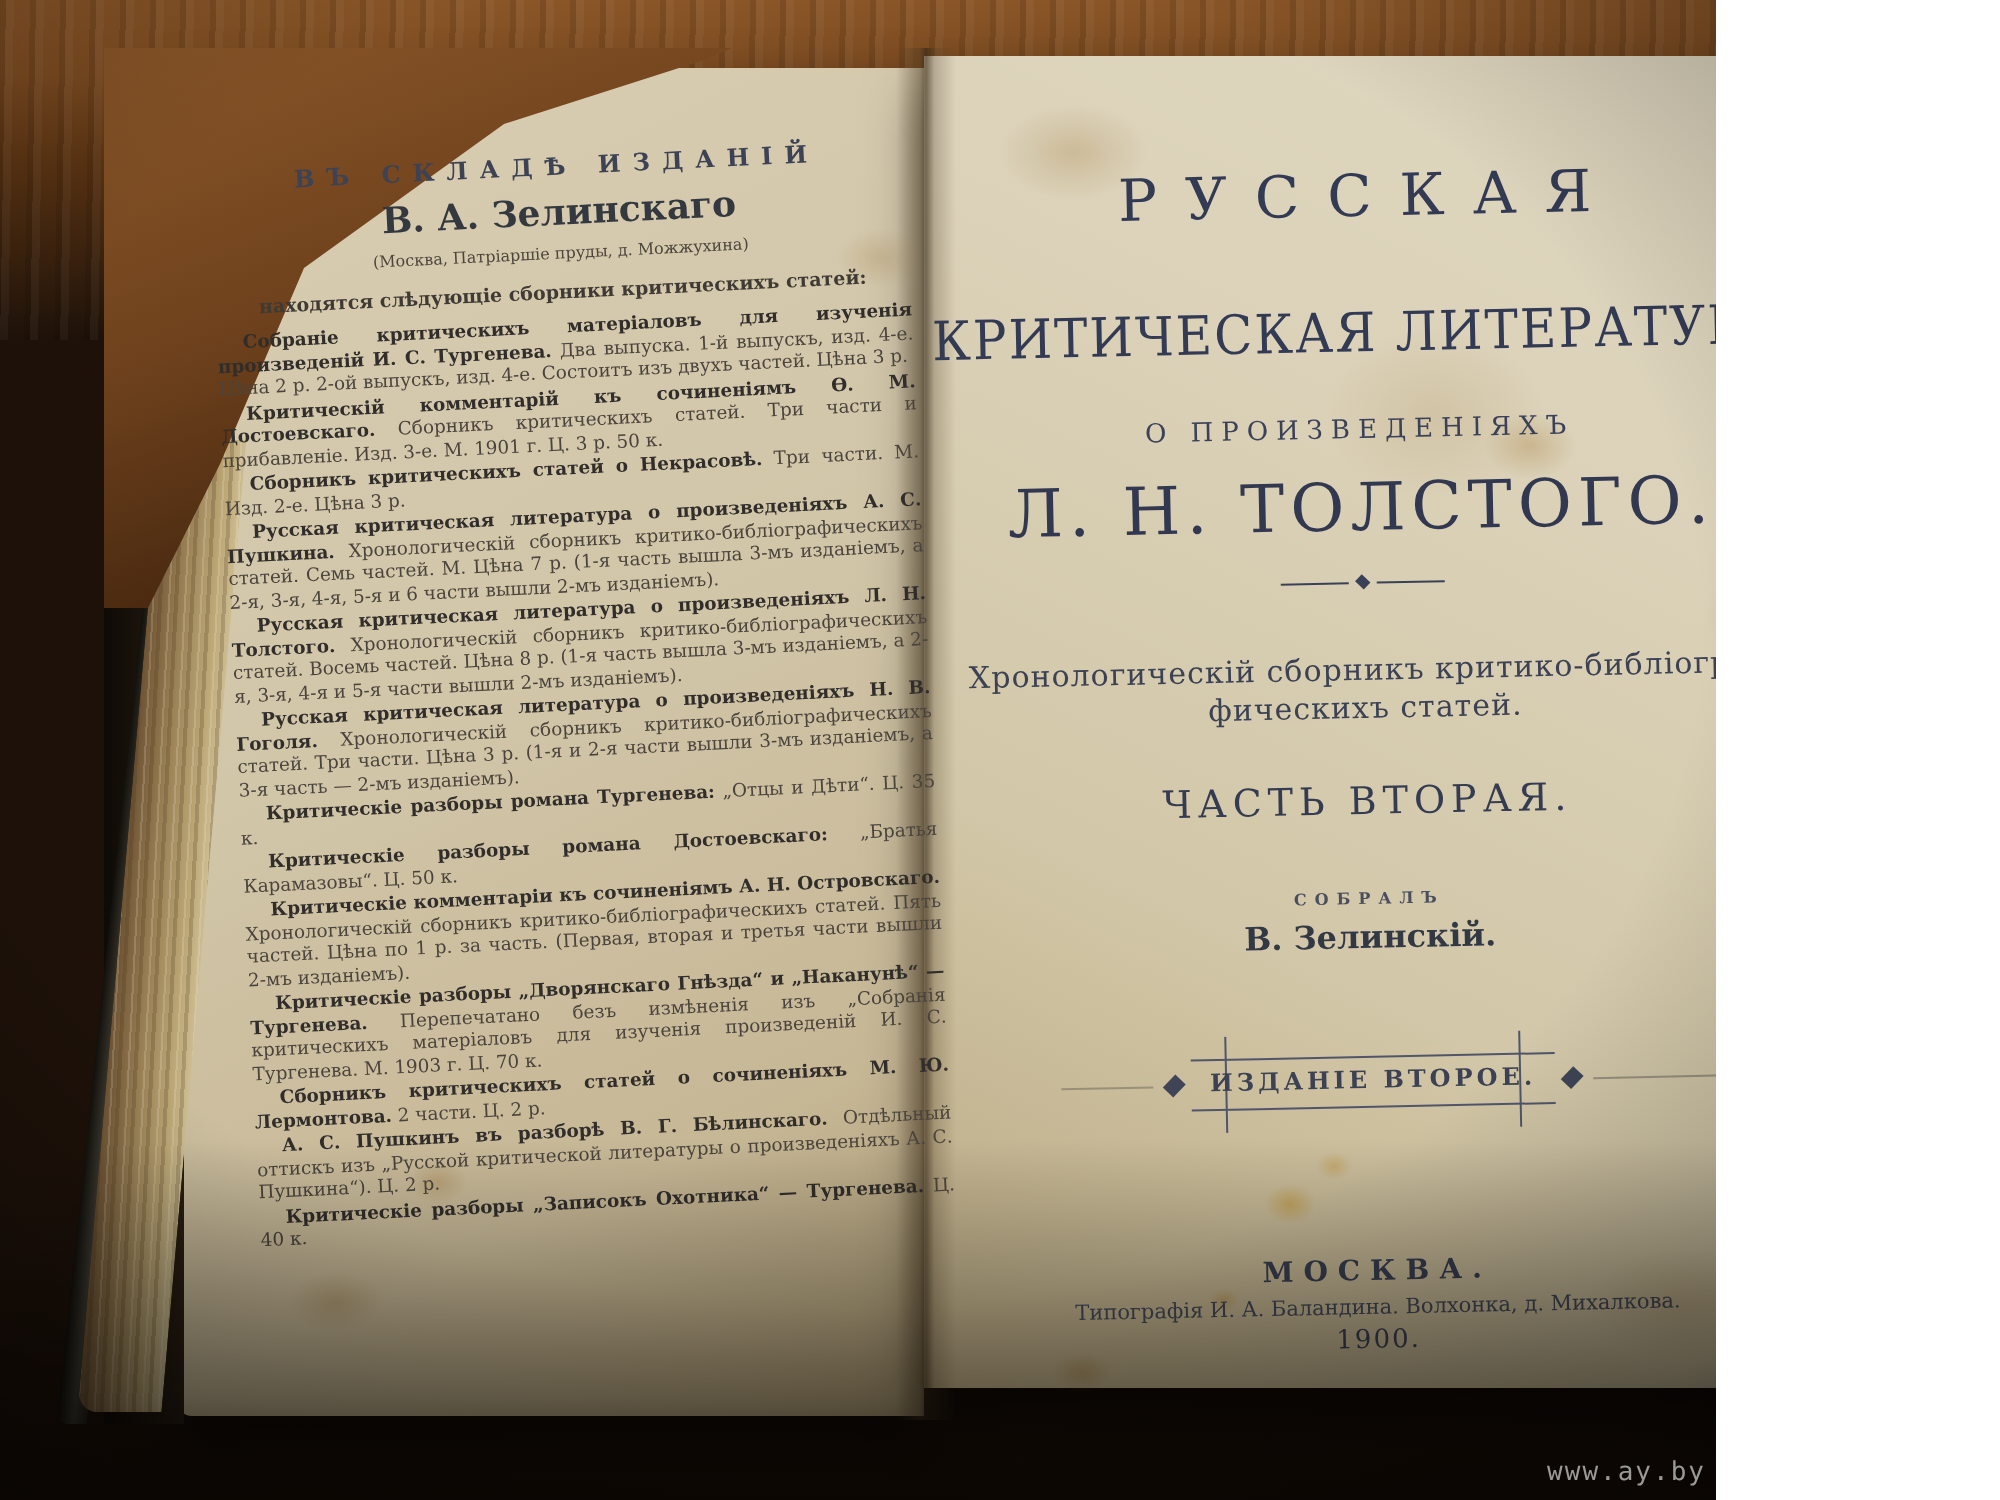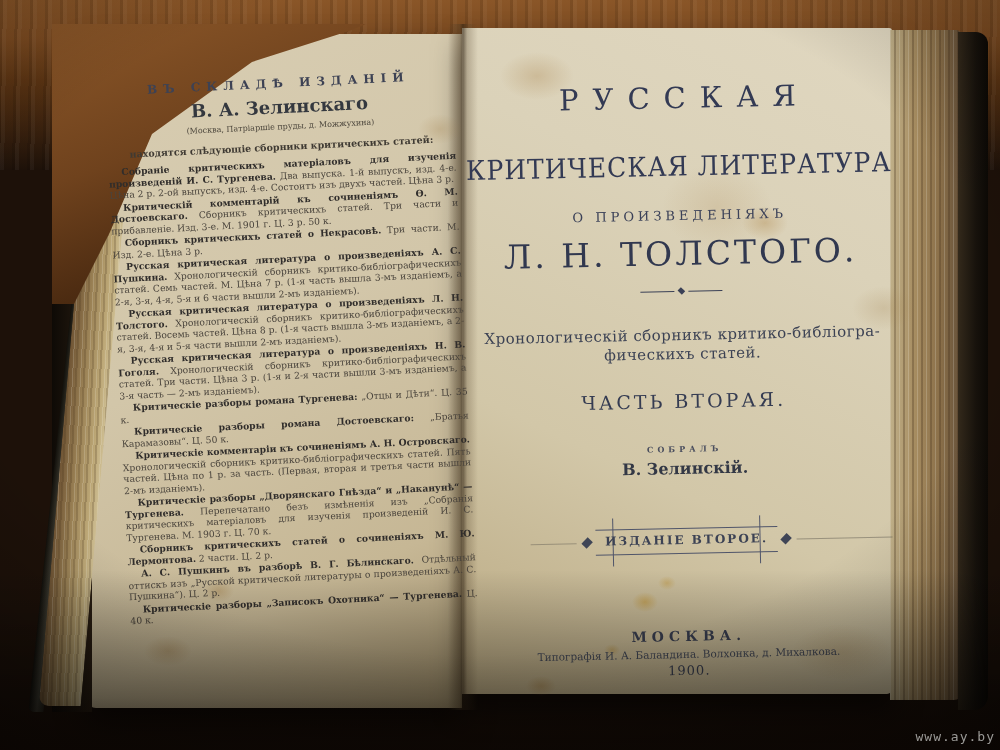--- a/index.html
+++ b/index.html
@@ -1,17 +1,17 @@
 <!DOCTYPE html>
 <html><head>
 <meta charset="utf-8">
 <style>
   html,body{margin:0;padding:0;}
   body{width:1000px;height:750px;overflow:hidden;font-family:"DejaVu Serif",serif;}
-  .photo{position:relative;width:1000px;height:750px;background:#1d1109;overflow:hidden;}
+  .photo{position:relative;width:858px;height:750px;background:#1d1109;overflow:hidden;}
 
   
   .wood-top{position:absolute;left:0;top:0;width:100%;height:170px;
     background:
       repeating-linear-gradient(91deg, rgba(0,0,0,.10) 0 3px, rgba(255,255,255,.04) 3px 7px, rgba(0,0,0,0) 7px 15px),
       linear-gradient(180deg,#8a5628 0,#7c4b21 38px,#5b3413 80px, rgba(29,17,9,0) 170px);}
 
   .book{position:absolute;left:52px;top:24px;width:936px;height:692px;}
 
   .page{position:absolute;}

